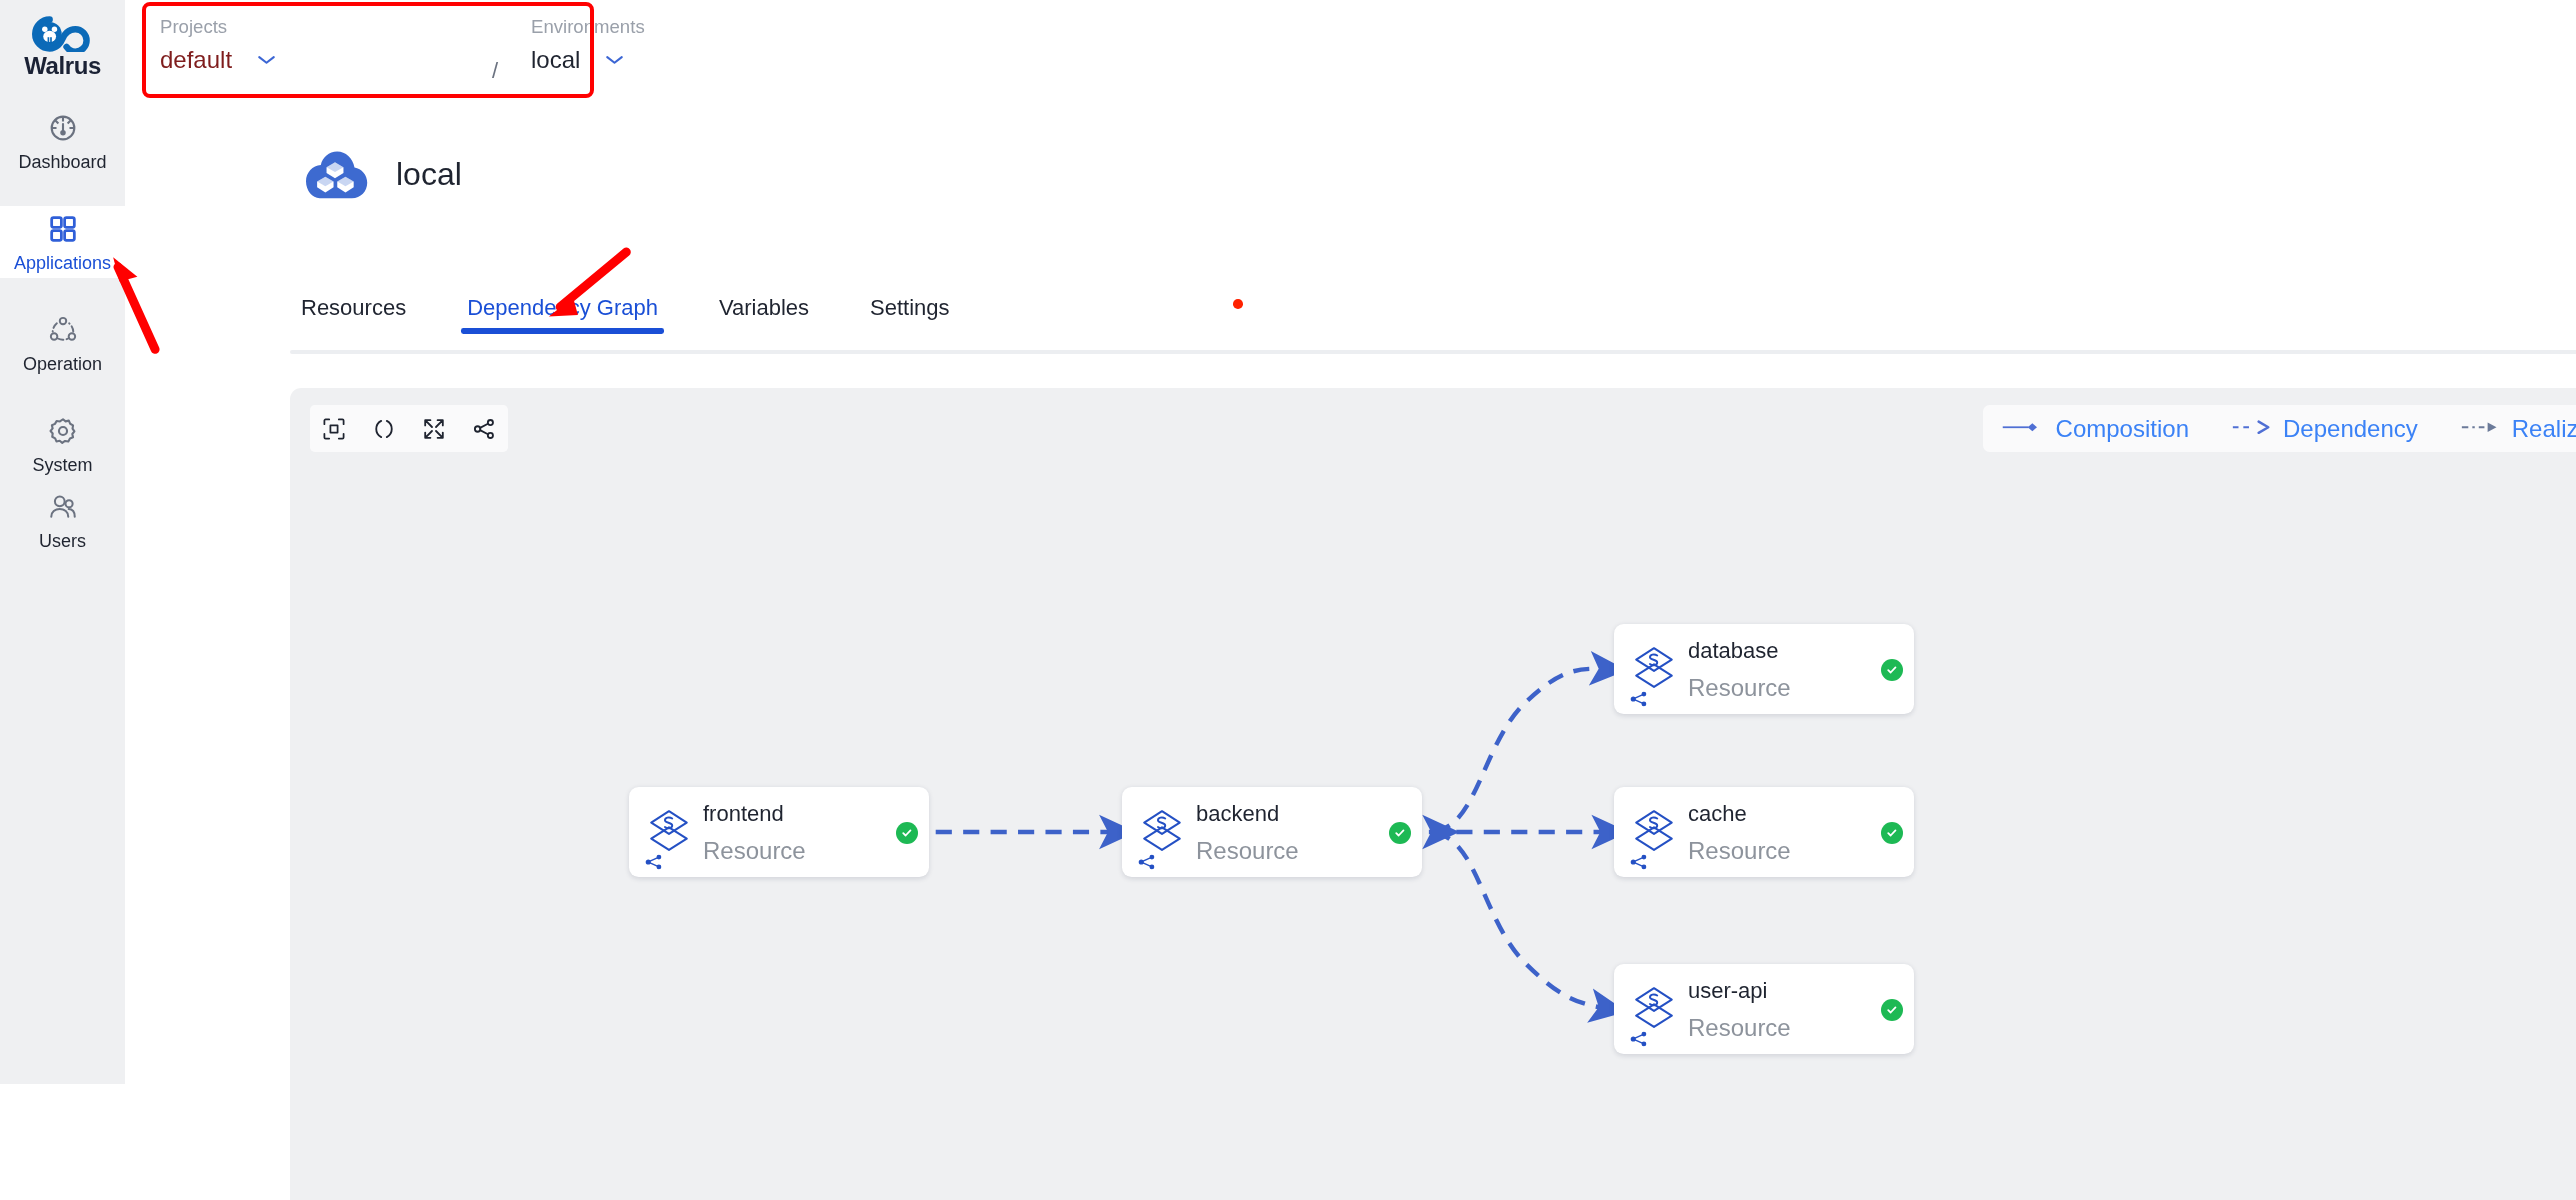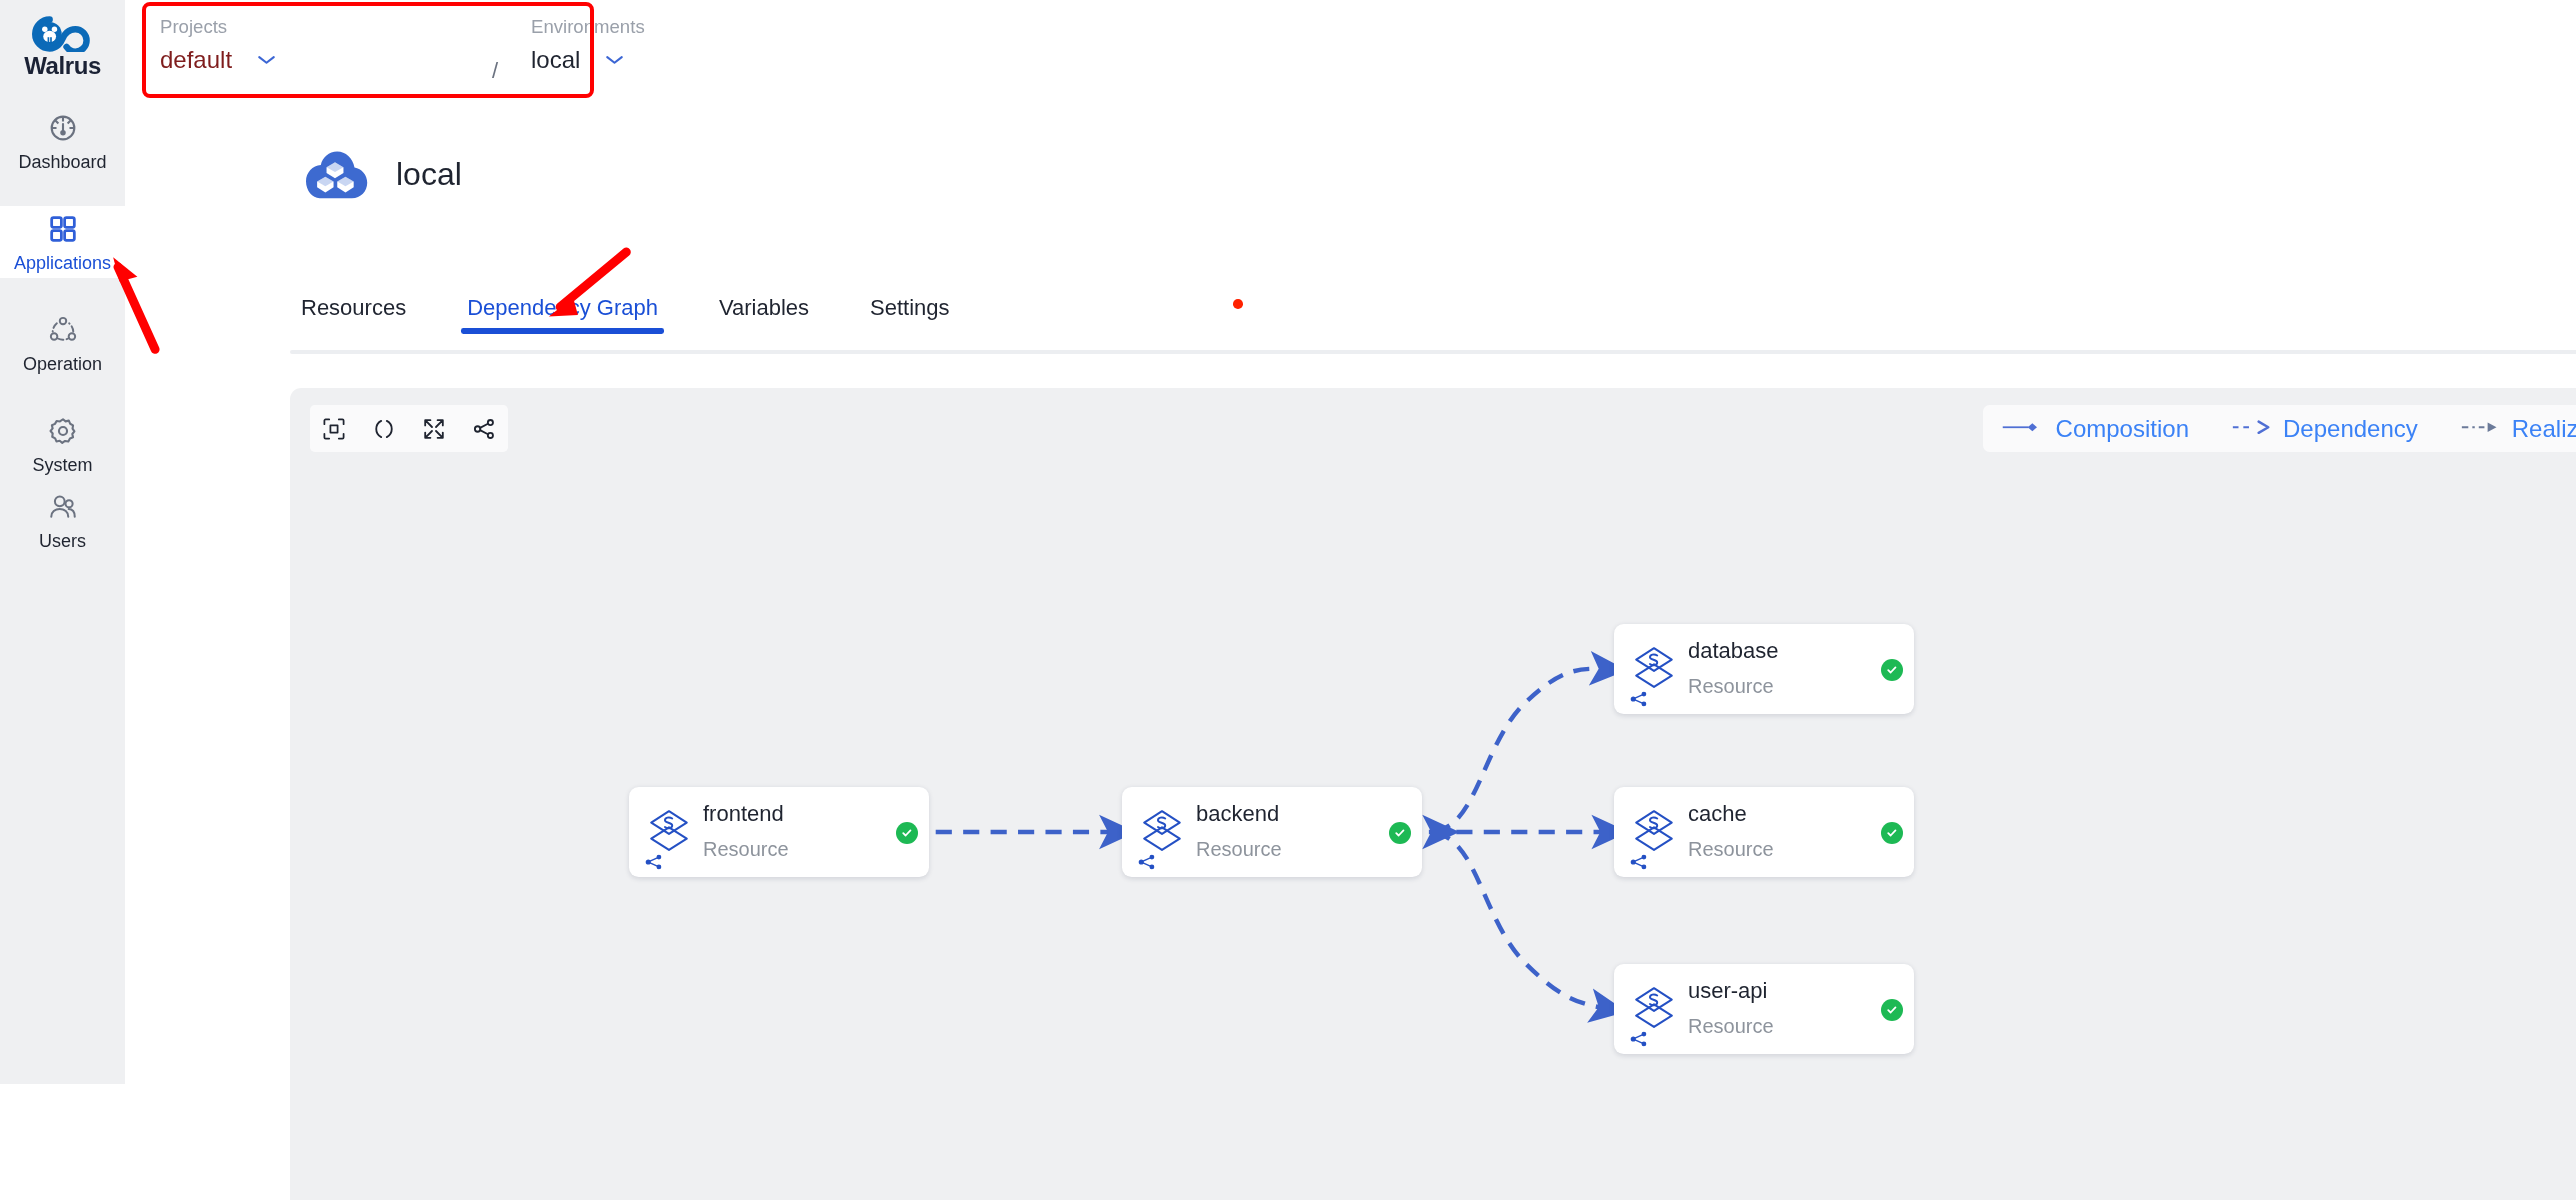--- a/index.html
+++ b/index.html
@@ -150,21 +150,21 @@
     position: absolute; left: 19.4px; top: 21px;
     width: 42px; height: 45px;
   }
   .node-title {
     position: absolute; left: 74px; top: 16px;
     font-size: 22px; color: #1f2430; line-height: 1;
     white-space: nowrap;
   }
   .node-sub {
     position: absolute; left: 74px; top: 52px;
-    font-size: 20px; color: #8d939c; line-height: 1;
+    font-size: 24px; color: #8d939c; line-height: 1;
   }
   .node-share {
     position: absolute; left: 16px; bottom: 6.5px;
     width: 18px; height: 18px;
   }
   .node-status {
     position: absolute; right: 11.3px; top: 35px;
     width: 22px; height: 22px; border-radius: 50%;
     background: #1db954;
     display: flex; align-items: center; justify-content: center;

